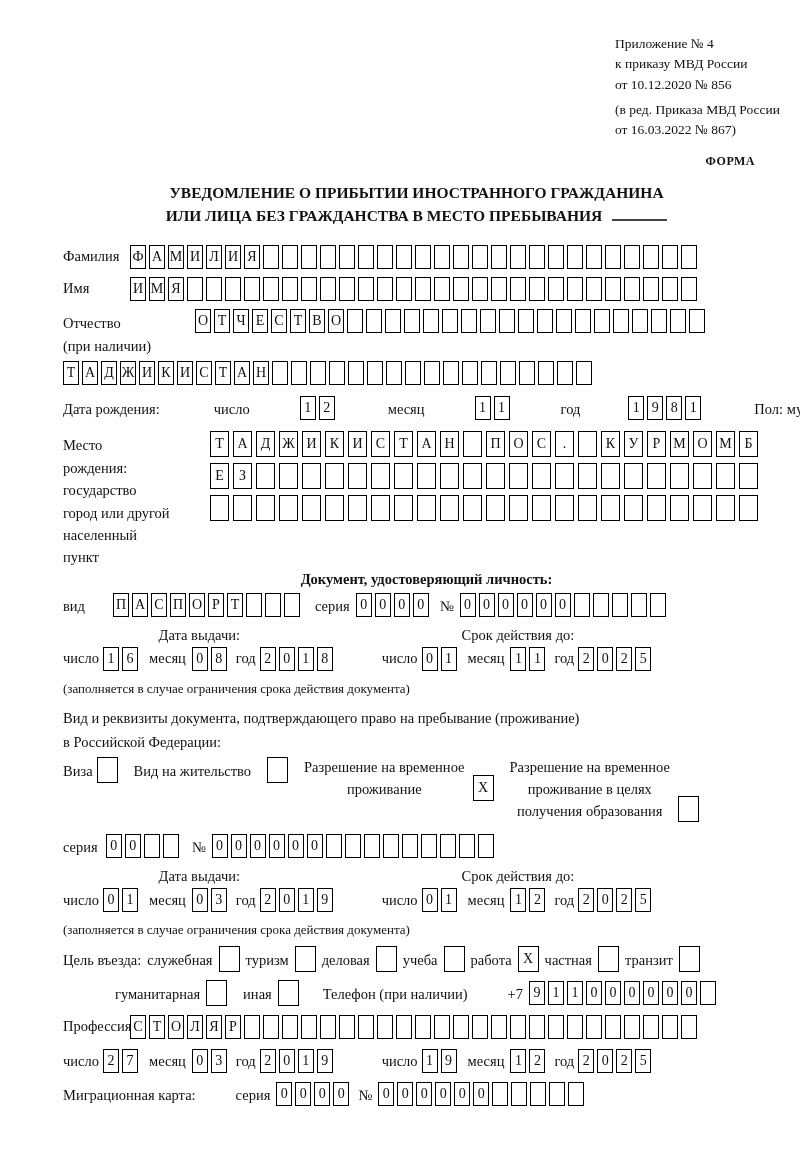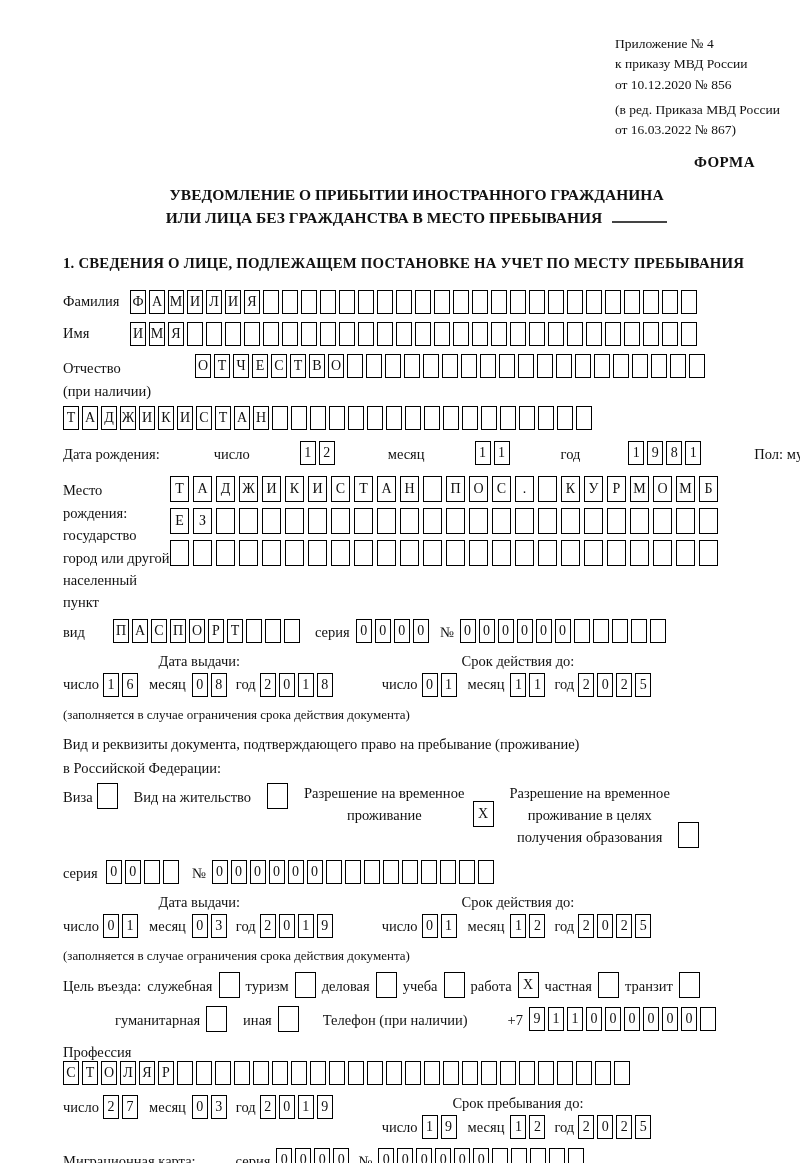--- a/index.html
+++ b/index.html
@@ -7,21 +7,21 @@
   body {
     width: 800px; height: 1163px; overflow: hidden;
     font-family: "Liberation Serif", "DejaVu Serif", serif;
     font-size: 14.5px; color: #111;
   }
   .page { padding: 34px 10px 0 63px; width: 800px; }
 
   
   .apx { margin-left: 552px; font-size: 13.5px; line-height: 1.5; }
   .apx .gap { height: 5px; }
-  .forma { text-align: right; padding-right: 35px; font-weight: bold; margin-top: 14px; font-size: 15px; letter-spacing: .5px; }
+  .forma { text-align: right; padding-right: 35px; font-weight: bold; margin-top: 14px; font-size: 12px; letter-spacing: .5px; }
 
   
   .title { text-align: center; font-weight: bold; font-size: 15.5px; margin-top: 13px; line-height: 1.45; margin-left: -20px; }
   .title-underline { display: inline-block; width: 55px; border-bottom: 2px solid #444; margin-left: 10px; vertical-align: baseline; }
 
   .sec1 { font-weight: bold; font-size: 14.8px; margin-top: 26px; letter-spacing: .2px; }
 
   
   .frow { display: flex; align-items: flex-start; margin-top: 8px; }
   .flabel { flex-shrink: 0; padding-top: 3px; }
@@ -87,21 +87,20 @@
     <div>от 16.03.2022 № 867)</div>
   </div>
 
   <div class="forma">ФОРМА</div>
 
   <div class="title">
     <div>УВЕДОМЛЕНИЕ О ПРИБЫТИИ ИНОСТРАННОГО ГРАЖДАНИНА</div>
     <div><span>ИЛИ ЛИЦА БЕЗ ГРАЖДАНСТВА В МЕСТО ПРЕБЫВАНИЯ</span><span class="title-underline"></span></div>
   </div>
 
-  <div class="sec1">1. СВЕДЕНИЯ О ЛИЦЕ, ПОДЛЕЖАЩЕМ ПОСТАНОВКЕ НА УЧЕТ ПО МЕСТУ ПРЕБЫВАНИЯ</div>
 
   <div class="frow" style="margin-top:18px;">
     <span class="flabel w67">Фамилия</span>
     <span class="cells">
         <span class="cell">Ф</span>
         <span class="cell">А</span>
         <span class="cell">М</span>
         <span class="cell">И</span>
         <span class="cell">Л</span>
         <span class="cell">И</span>
@@ -255,21 +254,21 @@
         <span class="cell">9</span>
         <span class="cell">8</span>
         <span class="cell">1</span>
       </span>
     <span class="lbl g6">Пол: мужской</span>
     <span class="checkbox g6">X</span>
     <span class="lbl g16">женский</span>
     <span class="checkbox g16"></span>
   </div>
 
-  <div class="frow" style="margin-top:10px;">
+  <div class="frow" style="margin-top:10px;gap:40px;">
     <span class="flabel w107 lblcol">
       <div>Место рождения:</div>
       <div>государство</div>
       <div>город или другой</div>
       <div>населенный пункт</div>
     </span>
     <span class="cellrows">
       <span class="cells cells-wide">
           <span class="cell">Т</span>
           <span class="cell">А</span>
@@ -344,20 +343,21 @@
           <span class="cell"></span>
           <span class="cell"></span>
           <span class="cell"></span>
           <span class="cell"></span>
           <span class="cell"></span>
           <span class="cell"></span>
         </span>
     </span>
   </div>
 
+  <div class="center-head" style="margin-top:2px;">Документ, удостоверяющий личность:</div>
 
   <div class="frow" style="align-items:center; margin-top:5px;">
     <span class="lbl" style="width:50px;">вид</span>
     <span class="cells">
         <span class="cell">П</span>
         <span class="cell">А</span>
         <span class="cell">С</span>
         <span class="cell">П</span>
         <span class="cell">О</span>
         <span class="cell">Р</span>
@@ -596,21 +596,21 @@
         <span class="cell">0</span>
         <span class="cell">0</span>
         <span class="cell">0</span>
         <span class="cell">0</span>
         <span class="cell">0</span>
         <span class="cell">0</span>
         <span class="cell"></span>
       </span>
   </div>
 
-  <div class="frow" style="margin-top:9px;flex-direction:column;">
+  <div class="frow" style="margin-top:9px;">
     <span class="flabel w67" style="width:67px;">Профессия</span>
     <span class="cells">
         <span class="cell">С</span>
         <span class="cell">Т</span>
         <span class="cell">О</span>
         <span class="cell">Л</span>
         <span class="cell">Я</span>
         <span class="cell">Р</span>
         <span class="cell"></span>
         <span class="cell"></span>
@@ -655,21 +655,20 @@
         <span class="lbl g6">год</span>
         <span class="cells g4">
             <span class="cell">2</span>
             <span class="cell">0</span>
             <span class="cell">1</span>
             <span class="cell">9</span>
           </span>
       </div>
     </div>
     <div class="dcol dcol2">
-      <div class="dhead">Срок пребывания до:</div>
       <div class="dline">
         <span class="lbl">число</span>
         <span class="cells g4">
             <span class="cell">1</span>
             <span class="cell">9</span>
           </span>
         <span class="lbl g8">месяц</span>
         <span class="cells g6">
             <span class="cell">1</span>
             <span class="cell">2</span>

